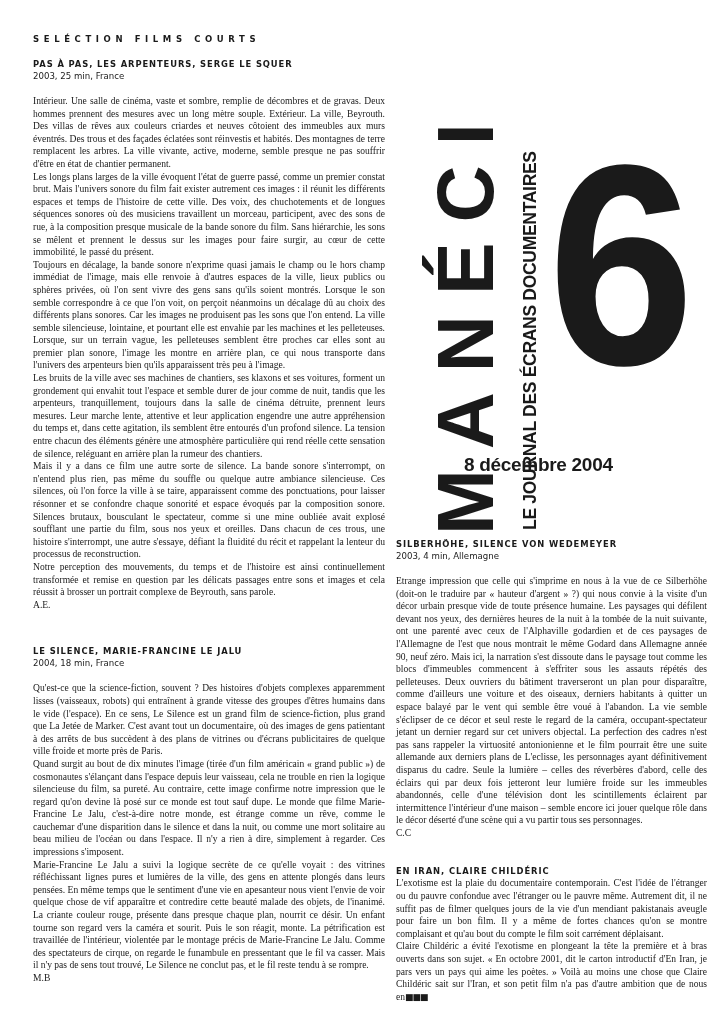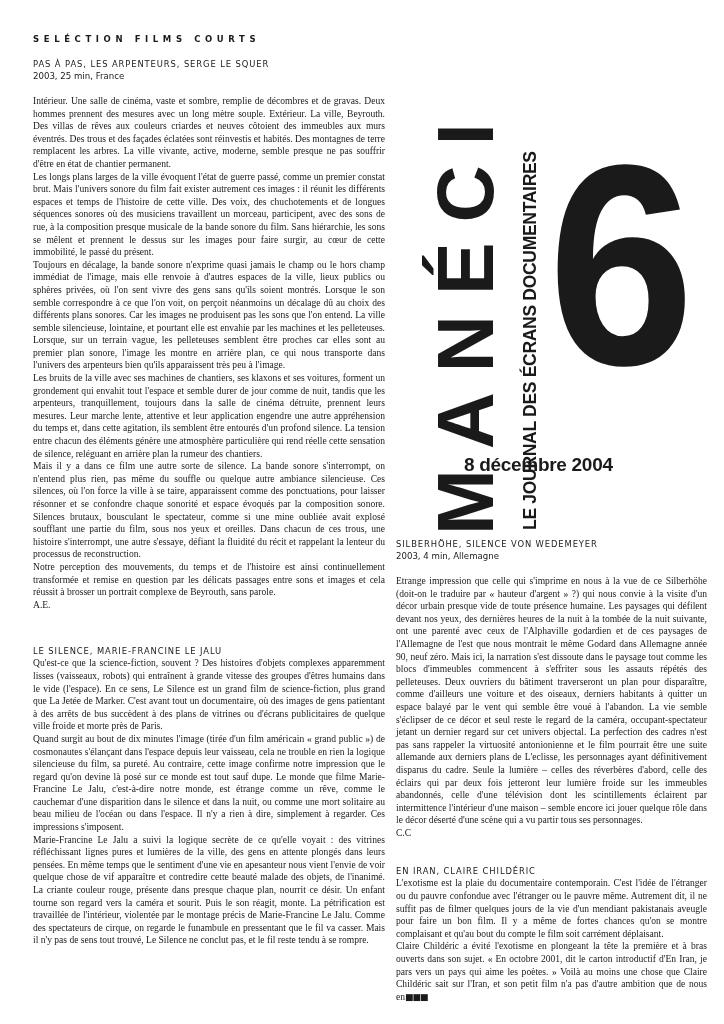--- a/index.html
+++ b/index.html
@@ -2,21 +2,21 @@
 <html><head>
 <meta charset="utf-8">
 <style>
   html, body { margin:0; padding:0; background:#ffffff; }
   body { width:724px; height:1024px; position:relative; overflow:hidden; color:#1a1a1a;
          font-family:"DejaVu Serif", serif; }
   .col { position:absolute; font-family:"Liberation Sans", sans-serif; }
   .left { left:33px; top:34px; width:352px; }
   .right { left:396px; top:538px; width:311px; }
   .kicker { font-family:"DejaVu Sans", sans-serif; font-weight:bold; font-size:8.5px; letter-spacing:4.6px; margin:0 0 14px 0; }
-  .film-title { font-family:"DejaVu Sans", sans-serif; font-weight:normal; font-size:8.4px; letter-spacing:0.9px; margin:0; line-height:12px; }
+  .film-title { font-family:"DejaVu Sans", sans-serif; font-weight:bold; font-size:8.4px; letter-spacing:0.9px; margin:0; line-height:12px; }
   .film-meta { font-family:"DejaVu Sans", sans-serif; font-weight:normal; font-size:8.6px; margin:0 0 13px 0; line-height:12px; }
   .body p { margin:0; font-family:"Liberation Serif", serif; font-size:9.55px; line-height:12.6px; text-align:justify; }
   .sig { font-family:"Liberation Serif", serif; font-size:9.55px; line-height:12.6px; }
   .section { margin-bottom:34px; }
   .masthead { position:absolute; left:400px; top:40px; width:324px; height:460px; }
   .maneci { position:absolute; left:30px; top:495px; transform-origin:0 0; transform:rotate(-90deg);
             font-family:"Liberation Sans", sans-serif; font-weight:bold; font-size:79px; letter-spacing:20px; white-space:nowrap; line-height:72px; color:#1a1a1a; }
   .subtitle { position:absolute; left:121px; top:490px; transform-origin:0 0; transform:rotate(-90deg) scaleY(1);
             font-family:"Liberation Sans", sans-serif; font-weight:bold; font-size:17.5px; white-space:nowrap; line-height:18px; letter-spacing:-0.3px; }
   .issue { position:absolute; left:148px; top:82px; font-family:"Liberation Sans", sans-serif; font-weight:bold; font-size:286px; line-height:286px; letter-spacing:-6px; transform:scaleX(0.92); transform-origin:0 0; }
@@ -38,24 +38,26 @@
       <p>Toujours en décalage, la bande sonore n'exprime quasi jamais le champ ou le hors champ immédiat de l'image, mais elle renvoie à d'autres espaces de la ville, lieux publics ou sphères privées, où l'on sent vivre des gens sans qu'ils soient montrés. Lorsque le son semble correspondre à ce que l'on voit, on perçoit néanmoins un décalage dû au choix des différents plans sonores. Car les images ne produisent pas les sons que l'on entend. La ville semble silencieuse, lointaine, et pourtant elle est envahie par les machines et les pelleteuses. Lorsque, sur un terrain vague, les pelleteuses semblent être proches car elles sont au premier plan sonore, l'image les montre en arrière plan, ce qui nous transporte dans l'univers des arpenteurs bien qu'ils apparaissent très peu à l'image.</p>
       <p>Les bruits de la ville avec ses machines de chantiers, ses klaxons et ses voitures, forment un grondement qui envahit tout l'espace et semble durer de jour comme de nuit, tandis que les arpenteurs, tranquillement, toujours dans la salle de cinéma détruite, prennent leurs mesures. Leur marche lente, attentive et leur application engendre une autre appréhension du temps et, dans cette agitation, ils semblent être entourés d'un profond silence. La tension entre chacun des éléments génère une atmosphère particulière qui rend réelle cette sensation de silence, reléguant en arrière plan la rumeur des chantiers.</p>
       <p>Mais il y a dans ce film une autre sorte de silence. La bande sonore s'interrompt, on n'entend plus rien, pas même du souffle ou quelque autre ambiance silencieuse. Ces silences, où l'on force la ville à se taire, apparaissent comme des ponctuations, pour laisser résonner et se confondre chaque sonorité et espace évoqués par la composition sonore. Silences brutaux, bousculant le spectateur, comme si une mine oubliée avait explosé soufflant une partie du film, sous nos yeux et oreilles. Dans chacun de ces trous, une histoire s'interrompt, une autre s'essaye, défiant la fluidité du récit et rappelant la lenteur du processus de reconstruction.</p>
       <p>Notre perception des mouvements, du temps et de l'histoire est ainsi continuellement transformée et remise en question par les délicats passages entre sons et images et cela réussit à brosser un portrait complexe de Beyrouth, sans parole.</p>
       <div class="sig">A.E.</div>
     </div>
   </div>
 
   <div class="section">
     <h2 class="film-title">LE SILENCE, MARIE-FRANCINE LE JALU</h2>
+    <div class="film-meta">2004, 18 min, France</div>
     <div class="body">
       <p>Qu'est-ce que la science-fiction, souvent ? Des histoires d'objets complexes apparemment lisses (vaisseaux, robots) qui entraînent à grande vitesse des groupes d'êtres humains dans le vide (l'espace). En ce sens, Le Silence est un grand film de science-fiction, plus grand que La Jetée de Marker. C'est avant tout un documentaire, où des images de gens patientant à des arrêts de bus succèdent à des plans de vitrines ou d'écrans publicitaires de quelque ville froide et morte près de Paris.</p>
       <p>Quand surgit au bout de dix minutes l'image (tirée d'un film américain « grand public ») de cosmonautes s'élançant dans l'espace depuis leur vaisseau, cela ne trouble en rien la logique silencieuse du film, sa pureté. Au contraire, cette image confirme notre impression que le regard qu'on devine là posé sur ce monde est tout sauf dupe. Le monde que filme Marie-Francine Le Jalu, c'est-à-dire notre monde, est étrange comme un rêve, comme le cauchemar d'une disparition dans le silence et dans la nuit, ou comme une mort solitaire au beau milieu de l'océan ou dans l'espace. Il n'y a rien à dire, simplement à regarder. Ces impressions s'imposent.</p>
       <p>Marie-Francine Le Jalu a suivi la logique secrète de ce qu'elle voyait : des vitrines réfléchissant lignes pures et lumières de la ville, des gens en attente plongés dans leurs pensées. En même temps que le sentiment d'une vie en apesanteur nous vient l'envie de voir quelque chose de vif apparaître et contredire cette beauté malade des objets, de l'inanimé. La criante couleur rouge, présente dans presque chaque plan, nourrit ce désir. Un enfant tourne son regard vers la caméra et sourit. Puis le son réagit, monte. La pétrification est travaillée de l'intérieur, violentée par le montage précis de Marie-Francine Le Jalu. Comme des spectateurs de cirque, on regarde le funambule en pressentant que le fil va casser. Mais il n'y pas de sens tout trouvé, Le Silence ne conclut pas, et le fil reste tendu à se rompre.</p>
+      <div class="sig">M.B</div>
     </div>
   </div>
 </div>
 
 <div class="masthead">
   <div class="maneci">MANÉCI</div>
   <div class="subtitle">LE JOURNAL DES ÉCRANS DOCUMENTAIRES</div>
   <div class="issue">6</div>
   <div class="date">8 décembre 2004</div>
 </div>

